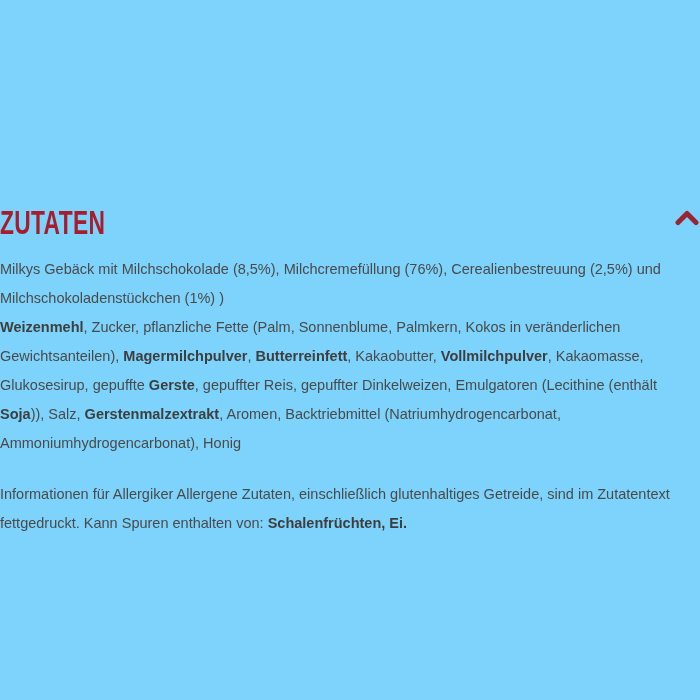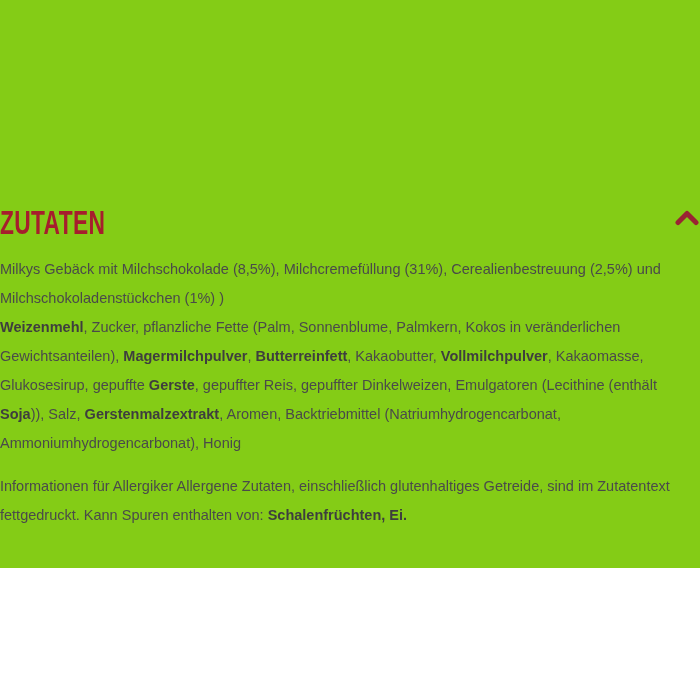--- a/index.html
+++ b/index.html
@@ -6,22 +6,22 @@
   html, body {
     width: 700px;
     height: 700px;
     background: #ffffff;
     font-family: "Liberation Sans", sans-serif;
     overflow: hidden;
   }
   .page {
     position: relative;
     width: 700px;
-    height: 568px;
-    background: #84cc16;
+    height: 700px;
+    background: #7dd3fc;
   }
   .section {
     position: absolute;
     top: 205px;
     left: 0;
     width: 700px;
   }
   .section-header {
     position: relative;
     width: 100%;
@@ -56,37 +56,37 @@
     line-height: 29px;
     color: #4a4a4a;
     font-weight: 400;
   }
   .para strong {
     font-weight: 700;
     color: #3e3e3e;
   }
   .para-0 { margin-top: 16px; }
   .para-1 { }
-  .para-2 { margin-top: 14px; }
+  .para-2 { margin-top: 22px; }
 </style>
 </head>
 <body>
 
 <div class="page">
   <div class="section">
 
     <div class="section-header">
       <h2 class="section-title">ZUTATEN</h2>
       <span class="chevron">
         <svg width="24" height="20" viewBox="0 0 24 20" xmlns="http://www.w3.org/2000/svg">
           <polyline points="3,14.5 12,5.5 21,14.5" fill="none" stroke="#9A2433" stroke-width="5" stroke-linecap="round" stroke-linejoin="round"></polyline>
         </svg>
       </span>
     </div>
 
     <div class="section-body">
-        <p class="para para-0"><span>Milkys Gebäck mit Milchschokolade (8,5%), Milchcremefüllung (31%), Cerealienbestreuung (2,5%) und Milchschokoladenstückchen (1%) )</span></p>
+        <p class="para para-0"><span>Milkys Gebäck mit Milchschokolade (8,5%), Milchcremefüllung (76%), Cerealienbestreuung (2,5%) und Milchschokoladenstückchen (1%) )</span></p>
         <p class="para para-1"><strong>Weizenmehl</strong><span>, Zucker, pflanzliche Fette (Palm, Sonnenblume, Palmkern, Kokos in veränderlichen Gewichtsanteilen), </span><strong>Magermilchpulver</strong><span>, </span><strong>Butterreinfett</strong><span>, Kakaobutter, </span><strong>Vollmilchpulver</strong><span>, Kakaomasse, Glukosesirup, gepuffte </span><strong>Gerste</strong><span>, gepuffter Reis, gepuffter Dinkelweizen, Emulgatoren (Lecithine (enthält </span><strong>Soja</strong><span>)), Salz, </span><strong>Gerstenmalzextrakt</strong><span>, Aromen, Backtriebmittel (Natriumhydrogencarbonat, Ammoniumhydrogencarbonat), Honig</span></p>
         <p class="para para-2"><span>Informationen für Allergiker Allergene Zutaten, einschließlich glutenhaltiges Getreide, sind im Zutatentext fettgedruckt. Kann Spuren enthalten von: </span><strong>Schalenfrüchten, Ei.</strong></p>
       </div>
 
   </div>
 </div>
 
 </body></html>

